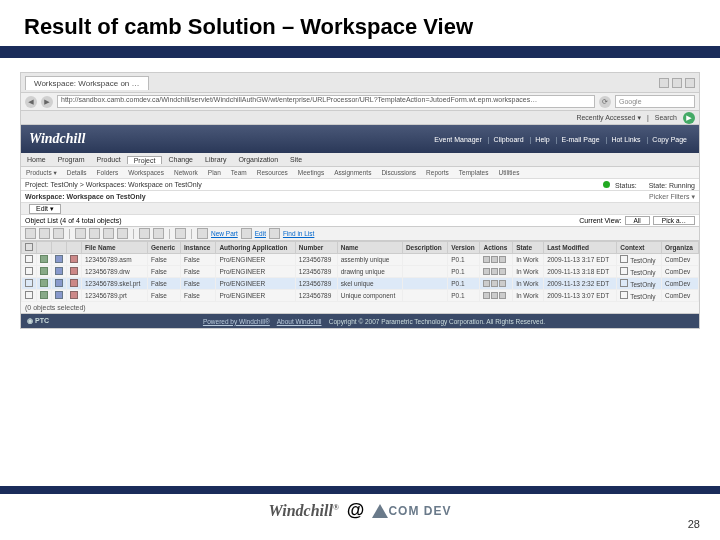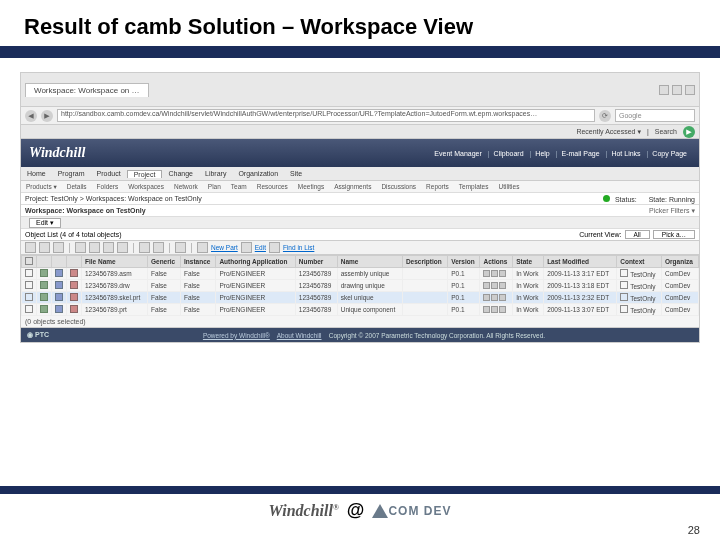--- a/index.html
+++ b/index.html
@@ -1,20 +1,20 @@
 <!DOCTYPE html>
 <html><head>
 <meta charset="utf-8">
 <style>
   * { box-sizing: border-box; margin: 0; padding: 0; }
   body { width: 720px; height: 540px; font-family: Arial, sans-serif; background: #fff; overflow: hidden; }
   .slide-title { font-size: 22px; font-weight: bold; padding: 14px 24px 6px; color: #000; }
   .title-bar { height: 12px; background: #1a2c5a; }
   .browser-frame { margin: 14px 20px 0; border: 1px solid #ccc; background: #f5f5f5; font-size: 8px; }
-  .tab-row { display: flex; align-items: center; height: 34px; background: #e8e8e8; border-bottom: 1px solid #ccc; padding: 0 4px; gap: 2px; }
+  .tab-row { display: flex; align-items: center; height: 20px; background: #e8e8e8; border-bottom: 1px solid #ccc; padding: 0 4px; gap: 2px; }
   .browser-tab { background: #fff; border: 1px solid #bbb; border-bottom: none; padding: 2px 8px; font-size: 8px; color: #444; }
   .chrome-controls { margin-left: auto; display: flex; gap: 3px; }
   .ctl-box { width: 10px; height: 10px; background: #ddd; border: 1px solid #aaa; }
   .url-row { display: flex; align-items: center; height: 18px; background: #f0f0f0; border-bottom: 1px solid #ccc; padding: 0 4px; gap: 4px; }
   .nav-arrow { width: 12px; height: 12px; border-radius: 50%; background: #d0d0d0; display: flex; align-items: center; justify-content: center; font-size: 7px; color: #666; }
   .url-input { flex: 1; height: 13px; background: #fff; border: 1px solid #bbb; padding: 0 3px; font-size: 7px; color: #555; overflow: hidden; white-space: nowrap; }
   .google-box { width: 80px; height: 13px; background: #fff; border: 1px solid #bbb; font-size: 7px; color: #888; padding: 0 3px; display: flex; align-items: center; }
   .bookmark-row { display: flex; align-items: center; height: 14px; background: #e8e8e8; border-bottom: 1px solid #ccc; padding: 0 4px; font-size: 7px; color: #444; }
   .bookmark-row .spacer { flex: 1; }
   .app-header { display: flex; align-items: center; height: 28px; background: linear-gradient(#4a5878, #2a3858); color: #fff; padding: 0 8px; }
@@ -53,21 +53,21 @@
   .footer-bar { height: 14px; background: #3a4a68; color: #cdd; font-size: 6.5px; display: flex; align-items: center; padding: 0 6px; gap: 6px; }
   .footer-bar .ptc { font-weight: bold; font-size: 7px; }
   .footer-bar a { color: #bcd; text-decoration: underline; }
   .slide-footer { position: absolute; bottom: 0; left: 0; right: 0; height: 54px; }
   .slide-footer .line { height: 8px; background: #1a2c5a; }
   .slide-footer .logos { display: flex; align-items: center; justify-content: center; gap: 8px; padding-top: 6px; font-size: 16px; }
   .wc-logo { font-family: Georgia, serif; font-style: italic; color: #555; font-weight: bold; text-align: center; }
   .at { font-size: 18px; font-weight: bold; }
   .comdev { display: flex; align-items: center; gap: 0; color: #6a7a8a; font-weight: bold; letter-spacing: 1px; font-size: 12px; }
   .comdev-icon { width: 0; height: 0; border-left: 8px solid transparent; border-right: 8px solid transparent; border-bottom: 14px solid #6a7a8a; display: inline-block; }
-  .page-num { position: absolute; right: 20px; bottom: 4px; font-size: 11px; color: #333; }
+  .page-num { position: absolute; right: 20px; bottom: 10px; font-size: 11px; color: #333; }
   .status-dot { width: 7px; height: 7px; border-radius: 50%; background: #2a2; display: inline-block; margin-right: 3px; }
 </style>
 </head>
 <body>
 
 <div class="slide-title">Result of camb Solution – Workspace View</div>
 <div class="title-bar"></div>
 
 <div class="browser-frame">
   <div class="tab-row">

